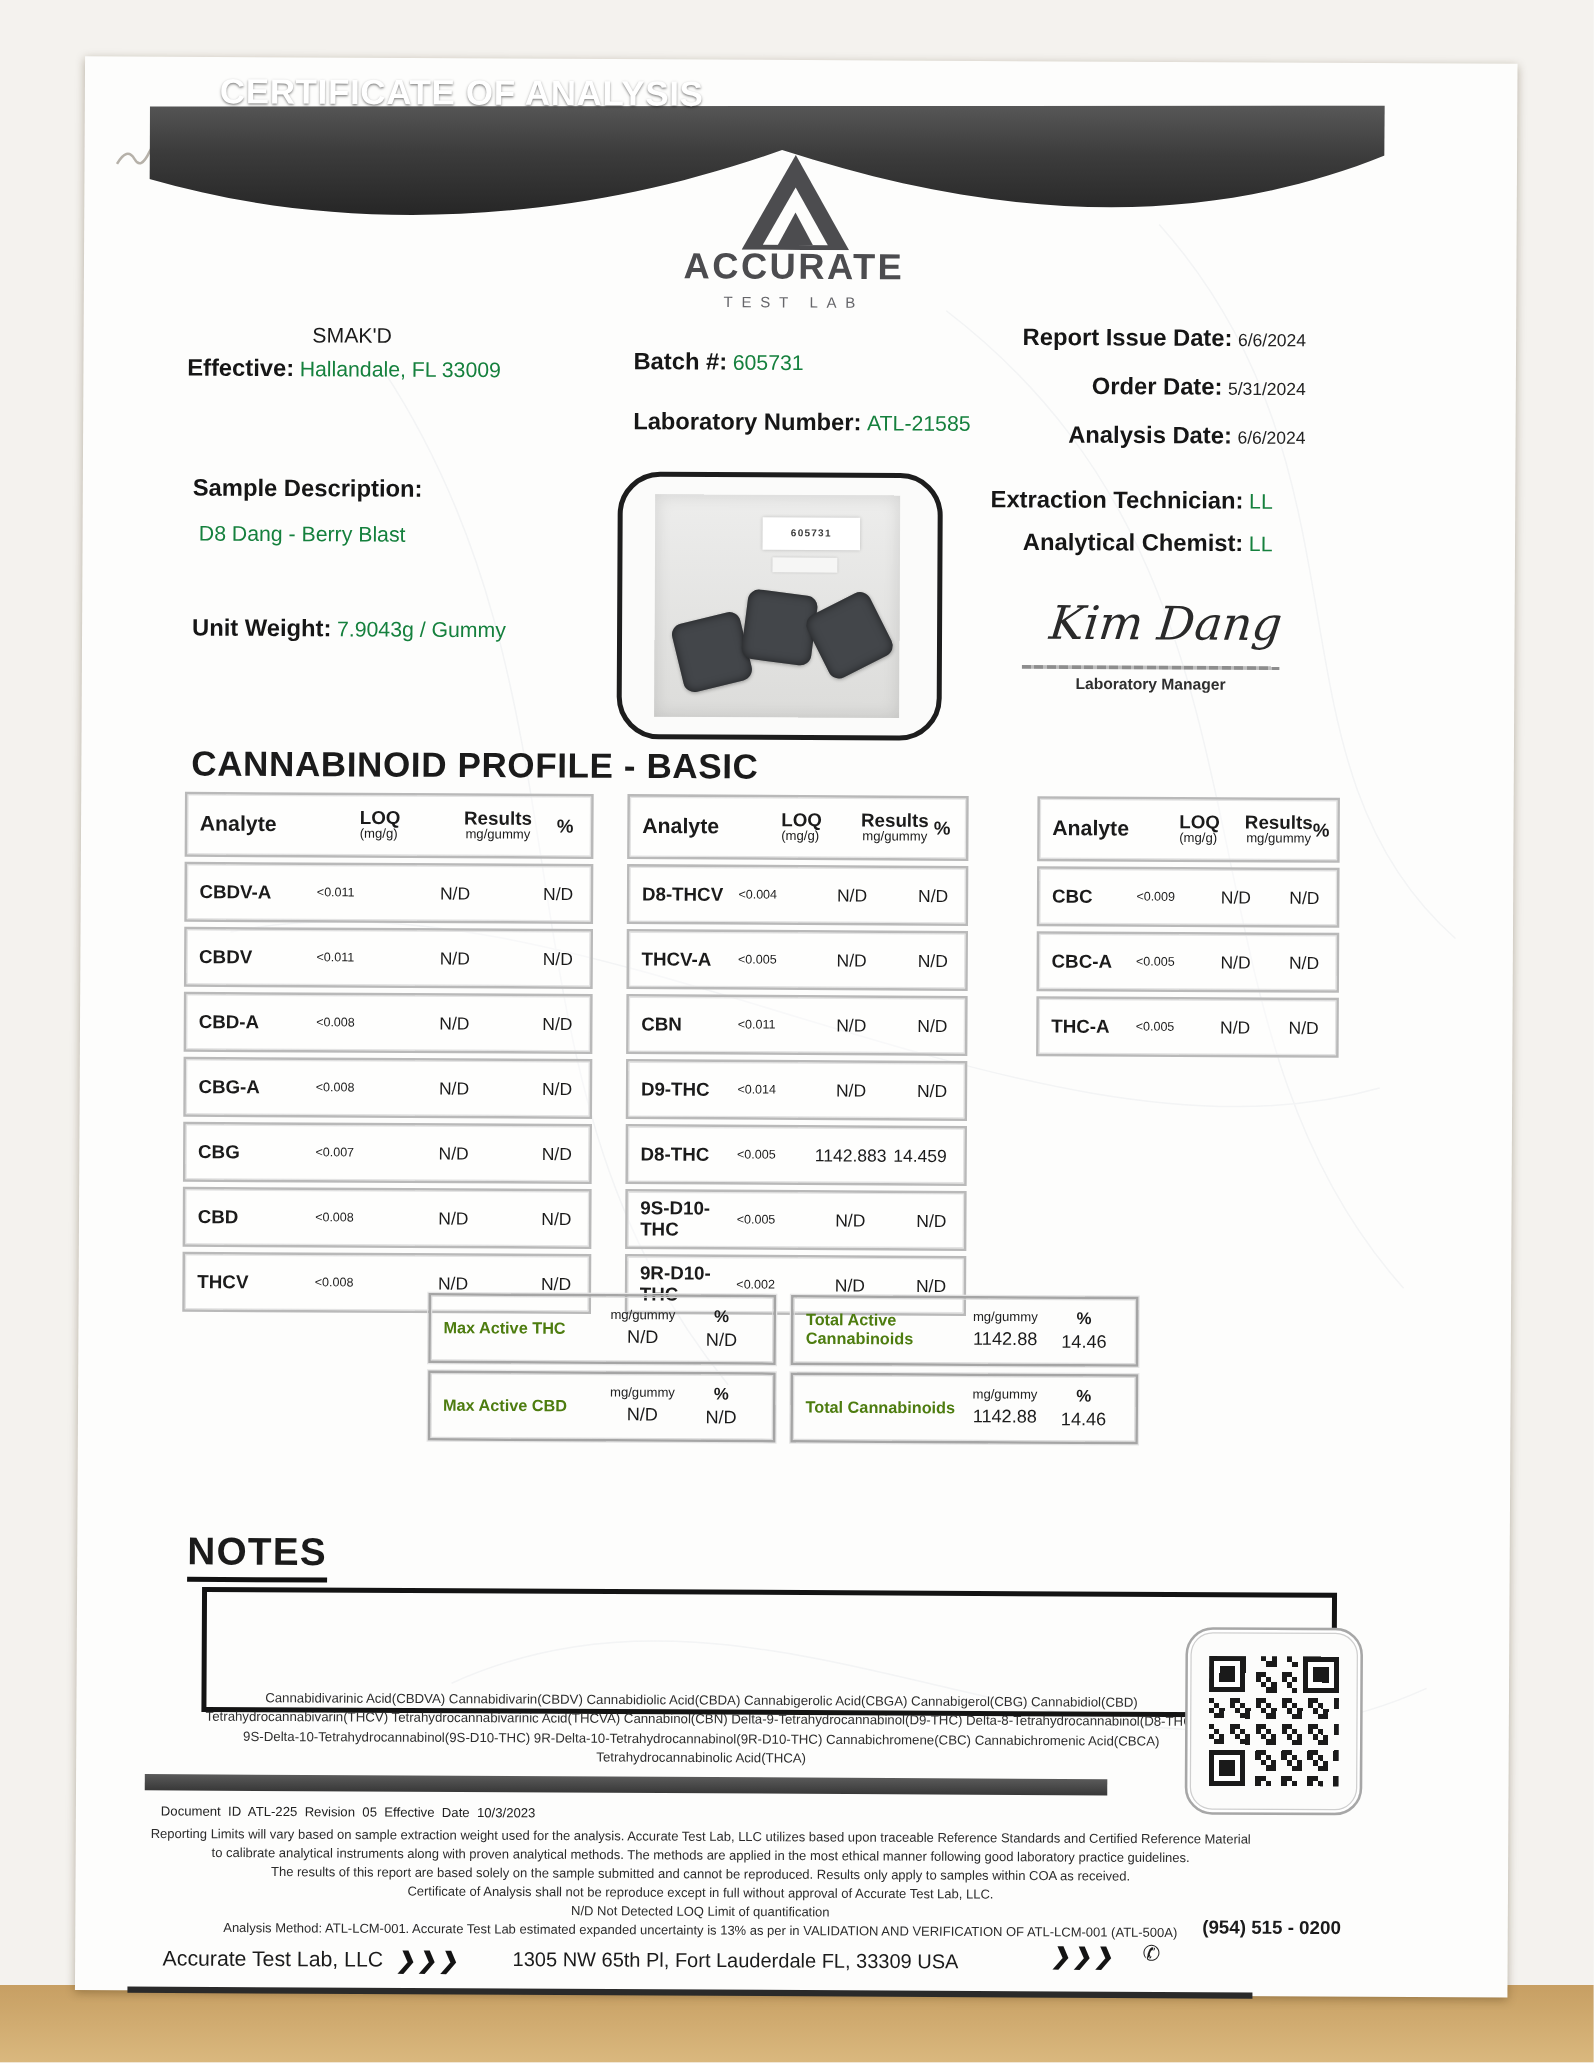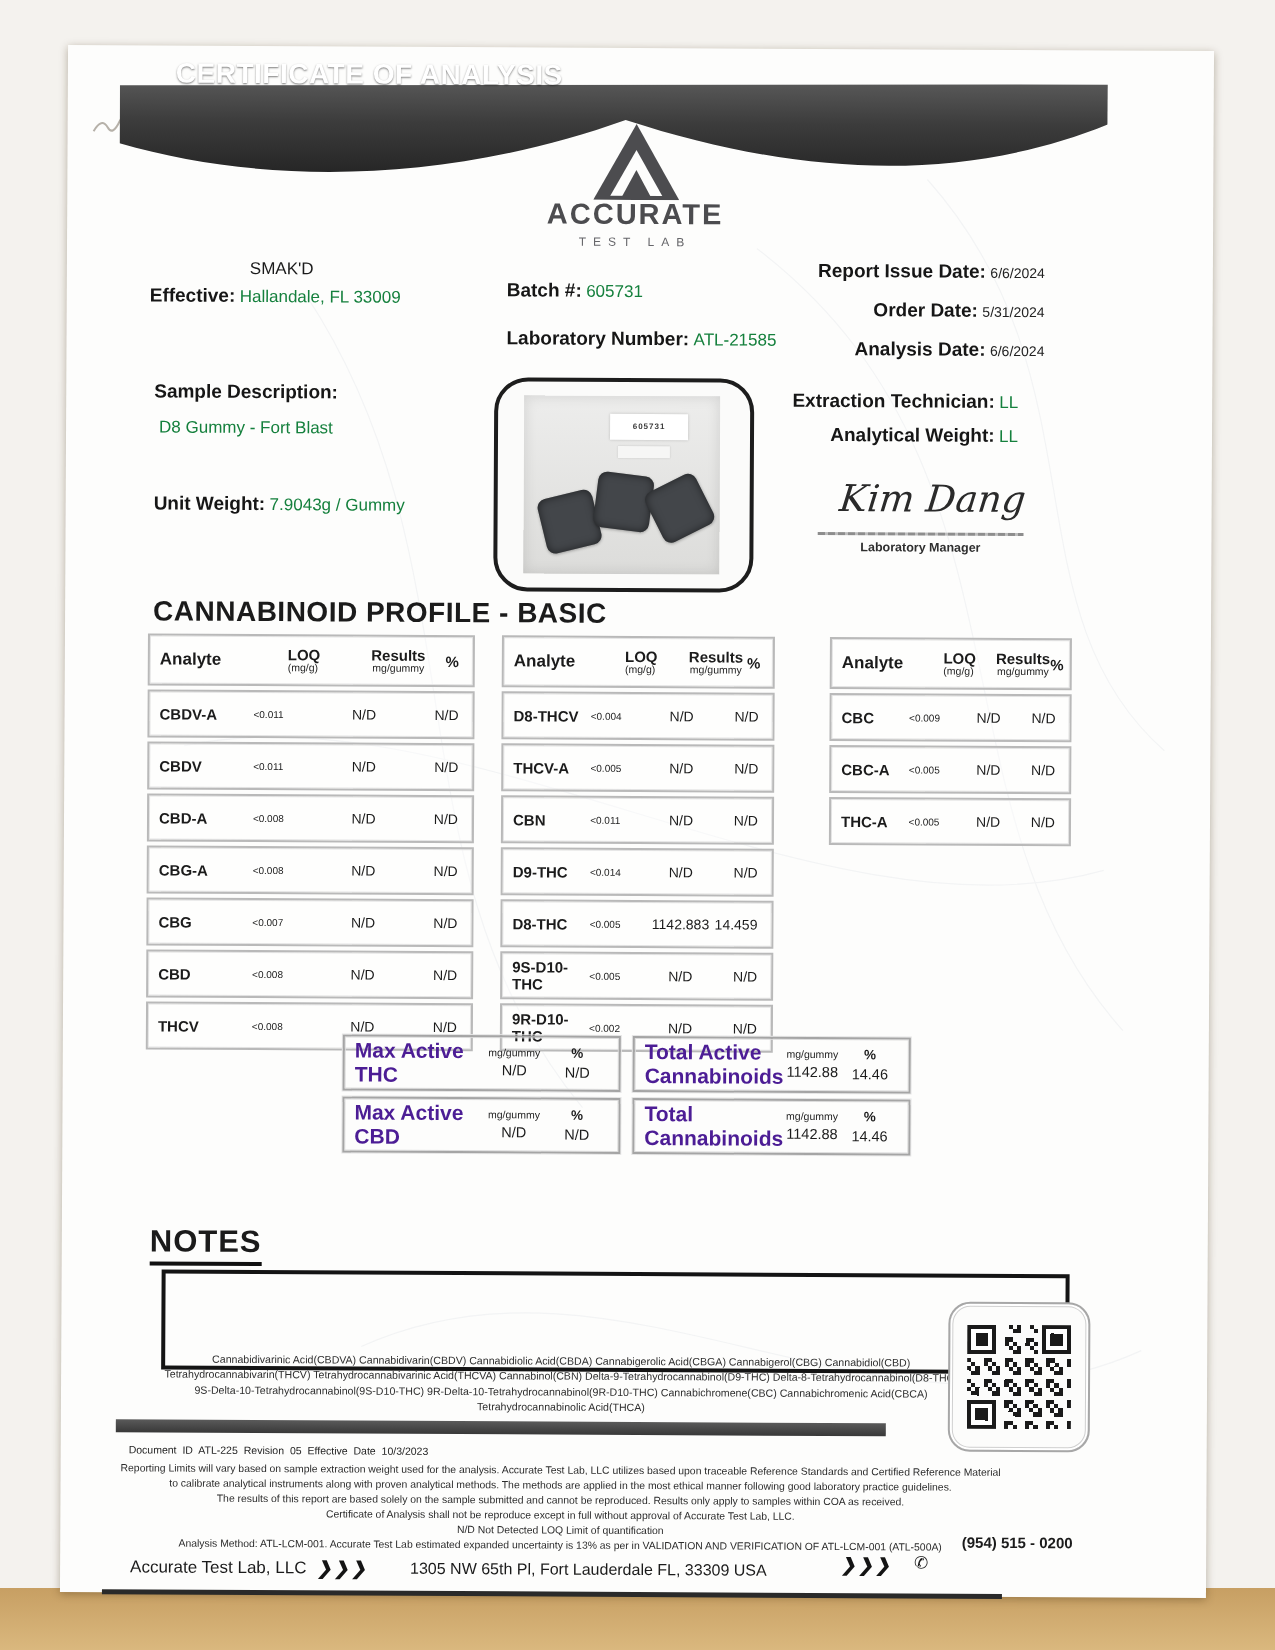--- a/index.html
+++ b/index.html
@@ -66,21 +66,21 @@
   .c-pct{flex:1;text-align:right;font-size:14px;padding-right:4px;}
   .h-analyte{flex:0 0 31%;font-weight:bold;font-size:17px;}
   .h-loq{flex:0 0 24%;line-height:1.05;margin-left:34px;}
   .h-res{flex:0 0 25%;text-align:center;line-height:1.05;}
   .h-pct{flex:1;text-align:right;font-weight:bold;font-size:15px;padding-right:4px;}
   .h-big{font-weight:bold;font-size:15px;display:block;}
   .h-unit{font-size:10.5px;display:block;}
   
   .sumbox{border:2px solid #a5a5a5;box-shadow:inset 0 0 0 1px #ddd, 0 0 0 1px #e6e6e6;
        width:278px;height:56px;display:flex;align-items:center;padding:0 10px;box-sizing:border-box;}
-  .sum-label{flex:0 0 128px;font-weight:bold;font-size:21px;color:#4c1d95;line-height:1.15;}
+  .sum-label{flex:0 0 128px;font-weight:bold;font-size:13px;color:#4d7c0f;line-height:1.15;}
   .sum-cell{flex:1;text-align:center;line-height:1.45;}
   .sum-unit{font-size:10.5px;display:block;color:#222;}
   .sum-pctlbl{font-size:13.5px;font-weight:bold;display:block;}
   .sum-val{font-size:14.5px;display:block;}
   
   .notes-title{left:88px;top:1178px;font-weight:bold;font-size:31px;letter-spacing:1px;
        border-bottom:4px solid #111;padding-bottom:2px;}
   .notes-box{left:100px;top:1224px;width:900px;height:92px;border:4px solid #141414;}
   
   .legend{left:60px;top:1306px;width:880px;text-align:center;font-size:10.6px;
@@ -167,21 +167,21 @@
       <span class="lbl">Order Date:</span>
       <span class="val-sm">5/31/2024</span>
     </div>
     <div>
       <span class="lbl">Analysis Date:</span>
       <span class="val-sm">6/6/2024</span>
     </div>
   </div>
 
   <div class="abs desc-label lbl">Sample Description:</div>
-  <div class="abs desc-value val">D8 Gummy - Fort Blast</div>
+  <div class="abs desc-value val">D8 Dang - Berry Blast</div>
   <div class="abs unit-weight">
     <span class="lbl">Unit Weight:</span>
     <span class="val">7.9043g / Gummy</span>
   </div>
 
   <div class="abs photo">
     <div class="bag">
       <div class="bag-label">605731</div>
       <div class="bag-label2"></div>
       <div class="gummy" style="left:18px;top:98px;transform:rotate(-14deg);"></div>
@@ -189,21 +189,21 @@
       <div class="gummy" style="left:128px;top:84px;transform:rotate(-27deg);"></div>
     </div>
   </div>
 
   <div class="abs tech-lines">
     <div>
       <span class="lbl">Extraction Technician:</span>
       <span class="val">LL</span>
     </div>
     <div>
-      <span class="lbl">Analytical Weight:</span>
+      <span class="lbl">Analytical Chemist:</span>
       <span class="val">LL</span>
     </div>
   </div>
   <div class="abs signature">Kim Dang</div>
   <div class="abs sig-line"></div>
   <div class="abs sig-title">Laboratory Manager</div>
 
   <div class="abs profile-title">CANNABINOID PROFILE - BASIC</div>
 
   <div class="tcol" style="left:83px;width:327px;">

